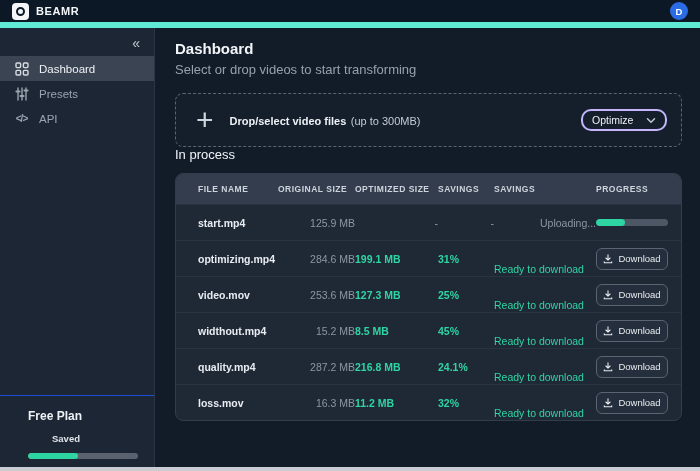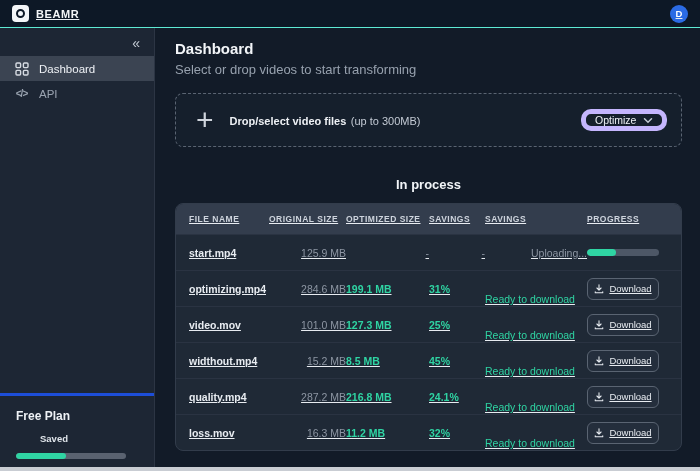--- a/index.html
+++ b/index.html
@@ -12,21 +12,21 @@
     --sidebar:#1d2634;
     --main:#121b28;
     --rowbg:#1f2936;
     --headbg:#333d4d;
     --line:#2a3342;
     --dim:#8d96a3;
   }
 
   
   .topbar{ height:28px; background:var(--topbar); display:flex; align-items:center;
-    justify-content:space-between; padding:0 12px; border-bottom:1px solid #5eead4;text-decoration:underline; }
+    justify-content:space-between; padding:0 12px; border-bottom:6px solid #5eead4; }
   .brand{ display:flex; align-items:center; gap:7px; }
   .logo-mark{ width:17px; height:17px; background:#f4f6f8; border-radius:4px;
     display:flex; align-items:center; justify-content:center; }
   .logo-mark i{ display:block; width:9px; height:9px; border:2.5px solid #0d1826; border-radius:50%; }
   .brand-name{ font-size:11px; font-weight:bold; letter-spacing:.6px; color:#f4f6f8; }
   .avatar{ width:18px; height:18px; border-radius:50%; background:var(--blue); color:#fff;
     font-size:9.5px; font-weight:bold; display:flex; align-items:center; justify-content:center; }
 
   
   .shell{ display:flex; height:443px; }
@@ -38,49 +38,49 @@
   .collapse-btn{ color:#c3cad4; font-size:14px; cursor:pointer; line-height:1; }
   .nav{ margin-top:2px; }
   .nav-item{ height:25px; display:flex; align-items:center; gap:10px; padding-left:14px;
     font-size:11.5px; color:#9aa3b0; cursor:pointer; }
   .nav-item.active{ background:#3b4452; color:#eef1f5; }
   .nav-icon{ width:15px; height:15px; display:flex; align-items:center; justify-content:center; flex:none; }
   .nav-icon svg{ display:block; }
   .code-glyph{ font-size:10px; font-weight:bold; color:#9aa3b0; letter-spacing:-1px; }
   .spacer{ flex:1; }
   .settings-item{ margin-bottom:14px; }
-  .plan{ border-top:3px solid #1d4ed8; padding:13px 20px 12px 16px; }
+  .plan{ border-top:1px solid #1d4ed8; padding:13px 20px 12px 28px; }
   .plan-name{ font-size:12px; font-weight:bold; color:#eef1f5; }
   .plan-row{ display:flex; align-items:center; margin-top:10px; }
   .plan-saved{ font-size:9.5px; font-weight:bold; color:#dfe4ea;margin-left:24px; }
   .plan-value{ font-size:10px; font-weight:bold; color:#f2f5f8; margin-left:24px; }
   .plan-bar{ margin-top:9px; width:110px; height:6px; border-radius:3px; background:#5a6270; overflow:hidden; }
   .plan-bar .fill{ height:100%; background:var(--teal); border-radius:3px; }
 
   
   .main{ flex:1; padding:12px 18px 0 20px; overflow:hidden; }
   .page-title{ font-size:15px; font-weight:bold; color:#f2f5f8; }
   .page-subtitle{ font-size:13px; color:#97a1ae; margin-top:5px; }
 
   .dropzone{ margin-top:16px; height:54px; border:1.5px dashed #5a6472; border-radius:8px;
     display:flex; align-items:center; padding:0 14px 0 20px; background:#151f2c; cursor:pointer; }
   .plus-icon{ color:#cfd5dd; font-size:30px; font-weight:100; line-height:1; margin-right:16px; }
   .dz-label-bold{ font-size:11px; font-weight:bold; color:#eef1f5; }
   .dz-label-note{ font-size:11px; color:#c3cad4; font-weight:normal; }
   .dz-spacer{ flex:1; }
-  .optimize-select{ width:86px; height:22px; border:5px solid #c4b5fd; border-radius:10px;
+  .optimize-select{ width:86px; height:22px; border:2px solid #c4b5fd; border-radius:10px;
     display:flex; align-items:center; justify-content:space-between; padding:0 9px; cursor:pointer; background:transparent; }
   .optimize-select span{ font-size:10.5px; color:#eef1f5; }
 
-  .section-title{ margin-top:30px; font-size:13px; font-weight:bold; color:#f2f5f8;text-align:center; }
+  .section-title{ font-size:13px; font-weight:normal; color:#f2f5f8; }
 
   
   .table{ margin-top:11px; border:1px solid #323c4b; border-radius:8px; overflow:hidden; background:var(--rowbg); }
   .t-row{ display:grid; grid-template-columns:80px 77px 83px 56px 102px 1fr;
-    align-items:center; padding-left:13px;text-decoration:underline; }
+    align-items:center; padding-left:22px; }
   .t-head{ height:30px; background:var(--headbg); }
   .t-head .th{ font-size:8.5px; font-weight:bold; letter-spacing:.5px; color:#ced4dd; }
   .t-body .t-row{ height:36px; border-top:1px solid var(--line); font-size:10.5px; }
   .c-file{ color:#e8ecf1; font-weight:bold; }
   .c-dim{ color:var(--dim);text-align:right; }
   .c-teal{ color:var(--teal); font-weight:bold; }
   .c-status-teal{ color:var(--teal);margin-top:21px; }
   .row-progress{ width:72px; height:7px; border-radius:4px; background:#4d5766; overflow:hidden; }
   .row-progress .fill{ height:100%; background:var(--teal); border-radius:4px; }
   .dl-btn{ width:72px; height:22px; border:1px solid #5a6472; border-radius:6px; background:#242e3c;
@@ -117,20 +117,29 @@
             <rect x="1" y="1" width="4.6" height="4.6" rx="1"></rect>
               <rect x="8.4" y="1" width="4.6" height="4.6" rx="1"></rect>
             <rect x="1" y="8.4" width="4.6" height="4.6" rx="1"></rect>
               <rect x="8.4" y="8.4" width="4.6" height="4.6" rx="1"></rect>
           </svg>
         </span>
         <span>Dashboard</span>
       </div>
       <div class="nav-item">
         <span class="nav-icon">
+          <svg width="14" height="14" viewBox="0 0 14 14" fill="none" stroke="#9aa3b0" stroke-width="1.4" stroke-linecap="round">
+            <path d="M3 1v12M7 1v12M11 1v12"></path>
+            <path d="M1.4 4.5h3.2M5.4 9h3.2M9.4 3.5h3.2" stroke-width="2"></path>
+          </svg>
+        </span>
+        <span>Presets</span>
+      </div>
+      <div class="nav-item">
+        <span class="nav-icon">
             <span class="code-glyph">&lt;/&gt;</span>
           </span>
         <span>API</span>
       </div>
     </div>
 
     <div class="spacer"></div>
 
 
     <div class="plan">
@@ -201,21 +210,21 @@
         <svg width="10" height="10" viewBox="0 0 12 12" fill="none" stroke="#e8ecf1" stroke-width="1.3" stroke-linecap="round" stroke-linejoin="round">
           <path d="M6 1v6M3.5 4.8 6 7.3 8.5 4.8M1.5 9.2v1.3h9V9.2"></path>
         </svg>
         <span>Download</span>
       </button>
     </span>
   </div>
 
   <div class="t-row">
     <span class="c-file">video.mov</span>
-    <span class="c-dim">101.0 MB</span>
+    <span class="c-dim">253.6 MB</span>
     <span class="c-teal">127.3 MB</span>
     <span class="c-teal">25%</span>
     <span class="c-status-teal">Ready to download</span>
     <span>
 
       <button class="dl-btn">
         <svg width="10" height="10" viewBox="0 0 12 12" fill="none" stroke="#e8ecf1" stroke-width="1.3" stroke-linecap="round" stroke-linejoin="round">
           <path d="M6 1v6M3.5 4.8 6 7.3 8.5 4.8M1.5 9.2v1.3h9V9.2"></path>
         </svg>
         <span>Download</span>

